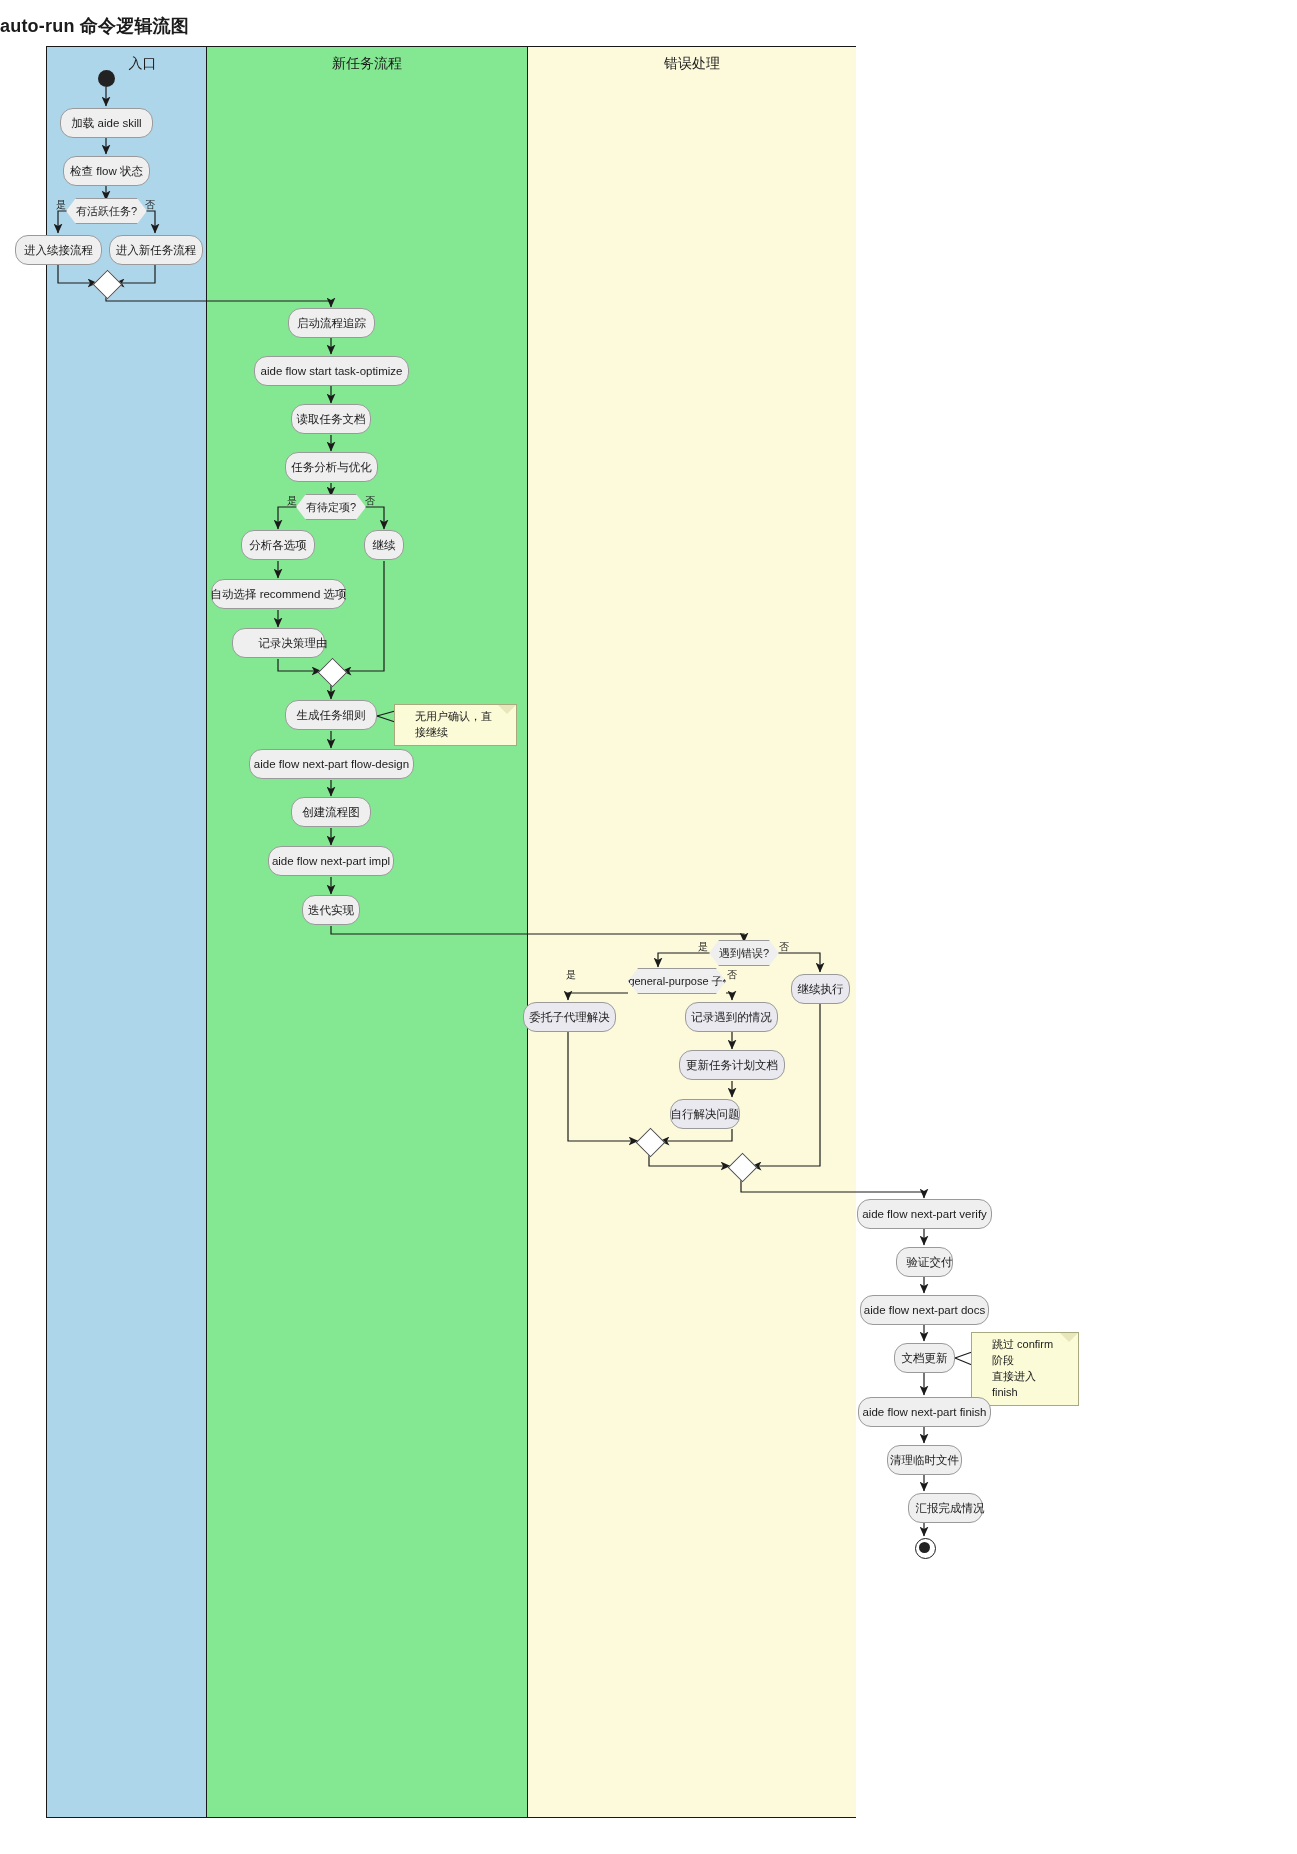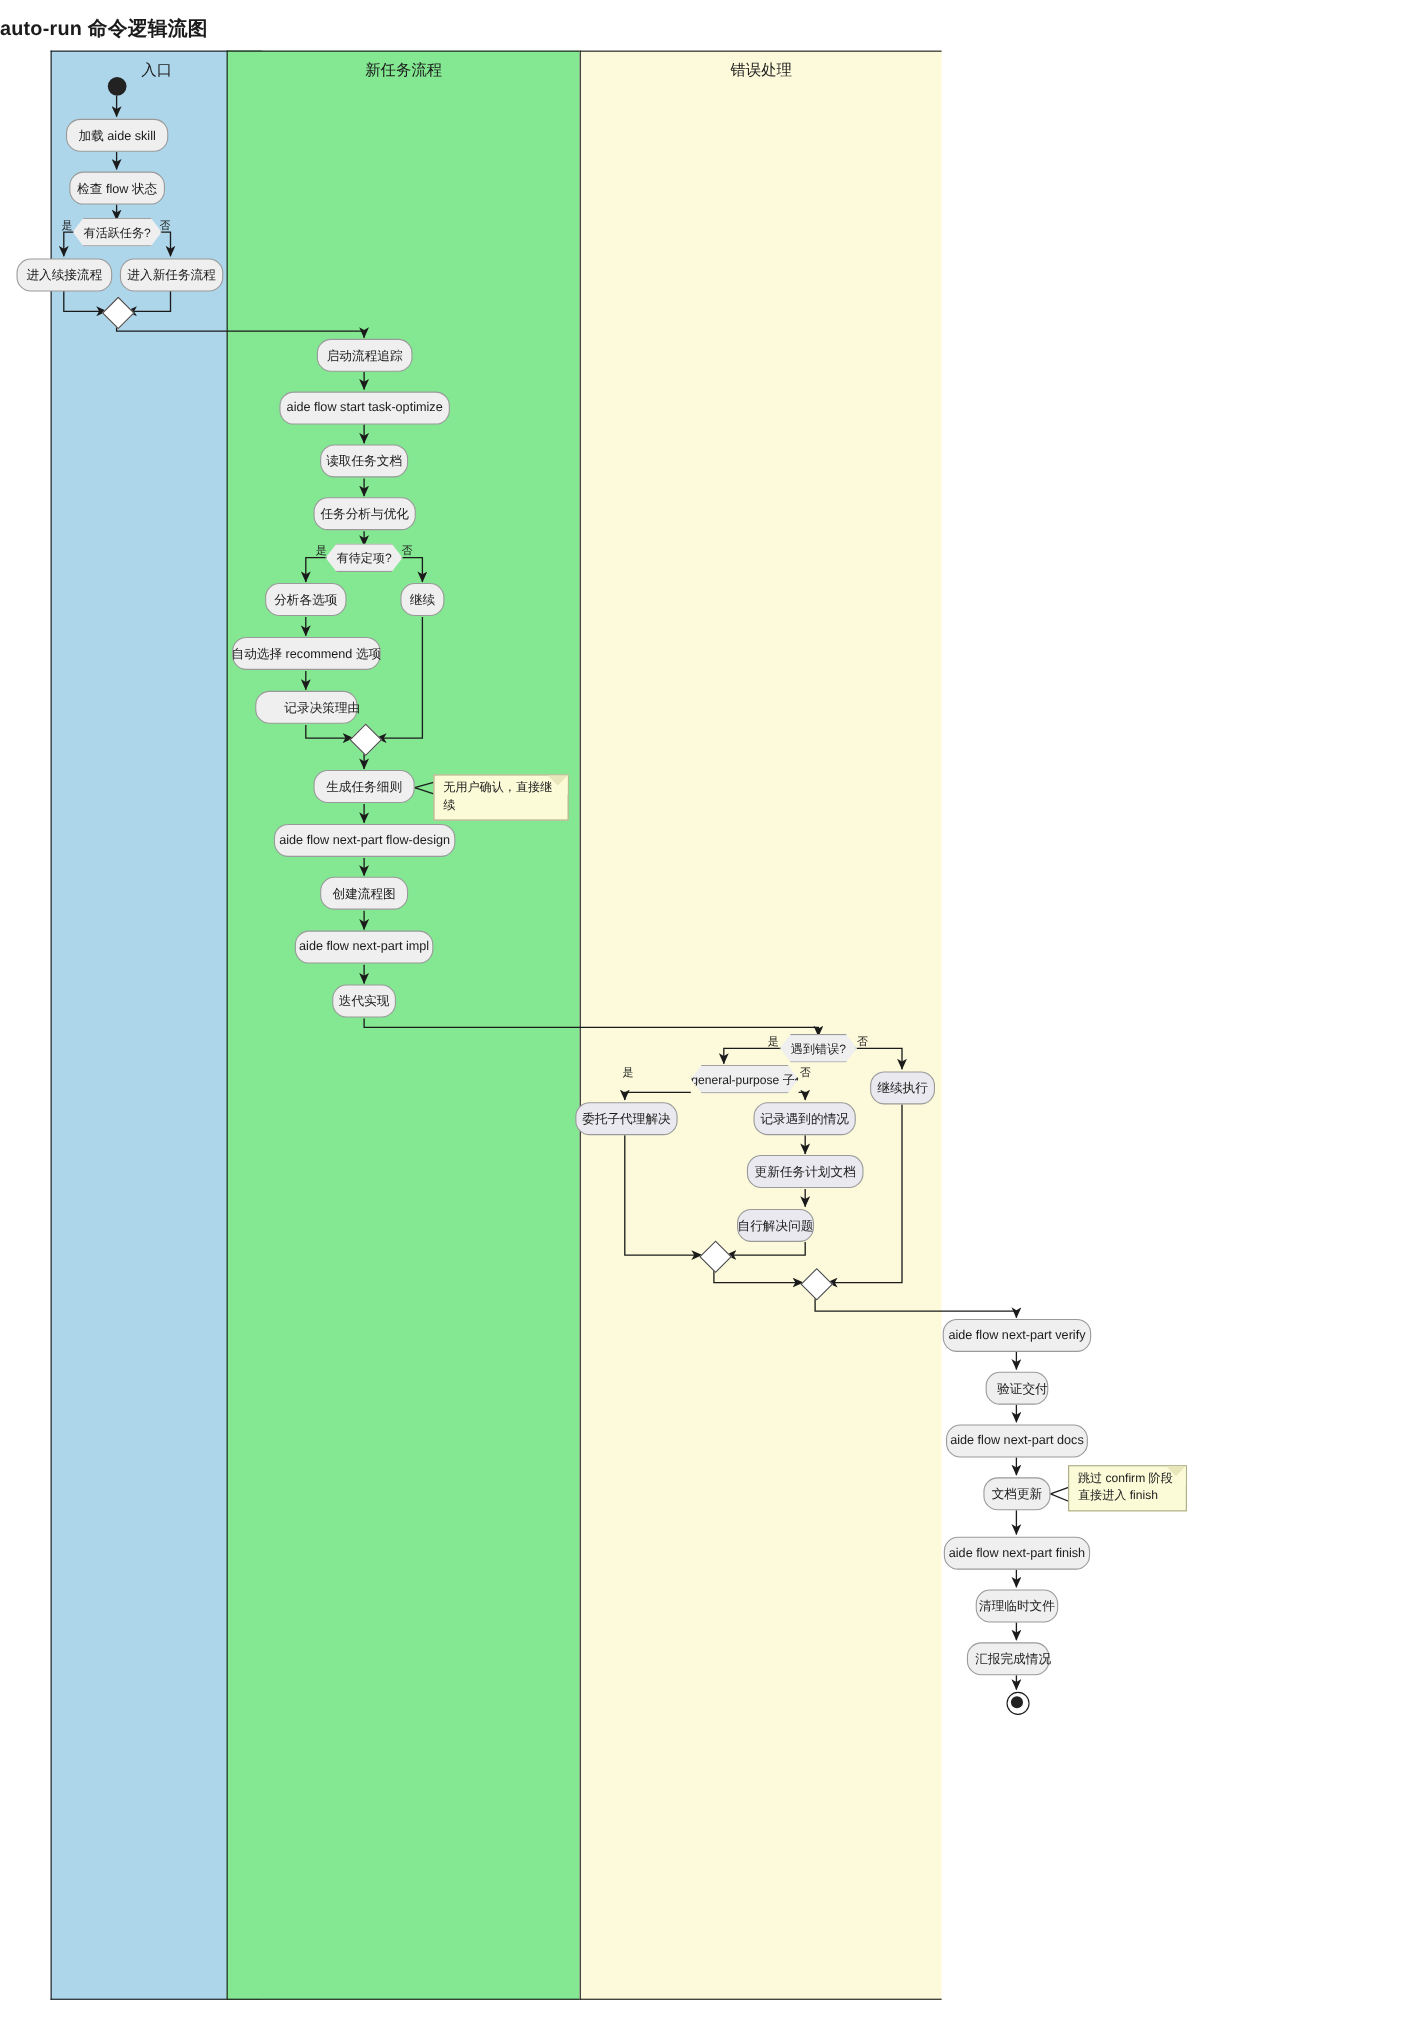--- a/index.html
+++ b/index.html
@@ -43,21 +43,21 @@
   .endo{position:absolute;width:19px;height:19px;border-radius:50%;
         border:1.6px solid #1b1b1b;background:#fff;}
   .endi{position:absolute;width:11px;height:11px;border-radius:50%;background:#222;}
 
   
   .blabel{position:absolute;font-size:10px;color:#1b1b1b;background:transparent;}
 
   
   .note{position:absolute;box-sizing:border-box;background:#fbfbd8;
         border:1px solid #a9a980;font-size:11px;color:#1b1b1b;
-        padding:4px 8px;line-height:1.45;white-space:pre-line;}
+        padding:4px 20px;line-height:1.45;white-space:pre-line;}
   .note::after{content:"";position:absolute;top:0;right:0;
         border-left:9px solid transparent;border-bottom:9px solid transparent;
         border-top:9px solid #e7e7bb;border-right:9px solid #fbfbd8;}
 
   svg.wires{position:absolute;left:0;top:0;width:1297px;height:1854px;
             pointer-events:none;}
 </style>
 </head>
 <body>
 
@@ -196,18 +196,18 @@
 
   <div class="node" style="left:857px;top:1199px;width:135px;">aide flow next-part verify</div>
   <div class="node" style="left:896px;top:1247px;width:57px;padding-left:21px;">验证交付</div>
   <div class="node" style="left:860px;top:1295px;width:129px;">aide flow next-part docs</div>
   <div class="node" style="left:894px;top:1343px;width:61px;">文档更新</div>
   <div class="note" style="left:971px;top:1332px;width:108px;">跳过 confirm 阶段
 直接进入 finish</div>
 
   <div class="node" style="left:858px;top:1397px;width:133px;">aide flow next-part finish</div>
   <div class="node" style="left:887px;top:1445px;width:75px;">清理临时文件</div>
-  <div class="node" style="left:879px;top:1493px;width:75px;padding-left:20px;">汇报完成情况</div>
+  <div class="node" style="left:908px;top:1493px;width:75px;padding-left:20px;">汇报完成情况</div>
 
   <div class="endo" style="left:915px;top:1538px;"></div>
   <div class="endi" style="left:919px;top:1542px;"></div>
 
 </div>
 
 </body></html>

